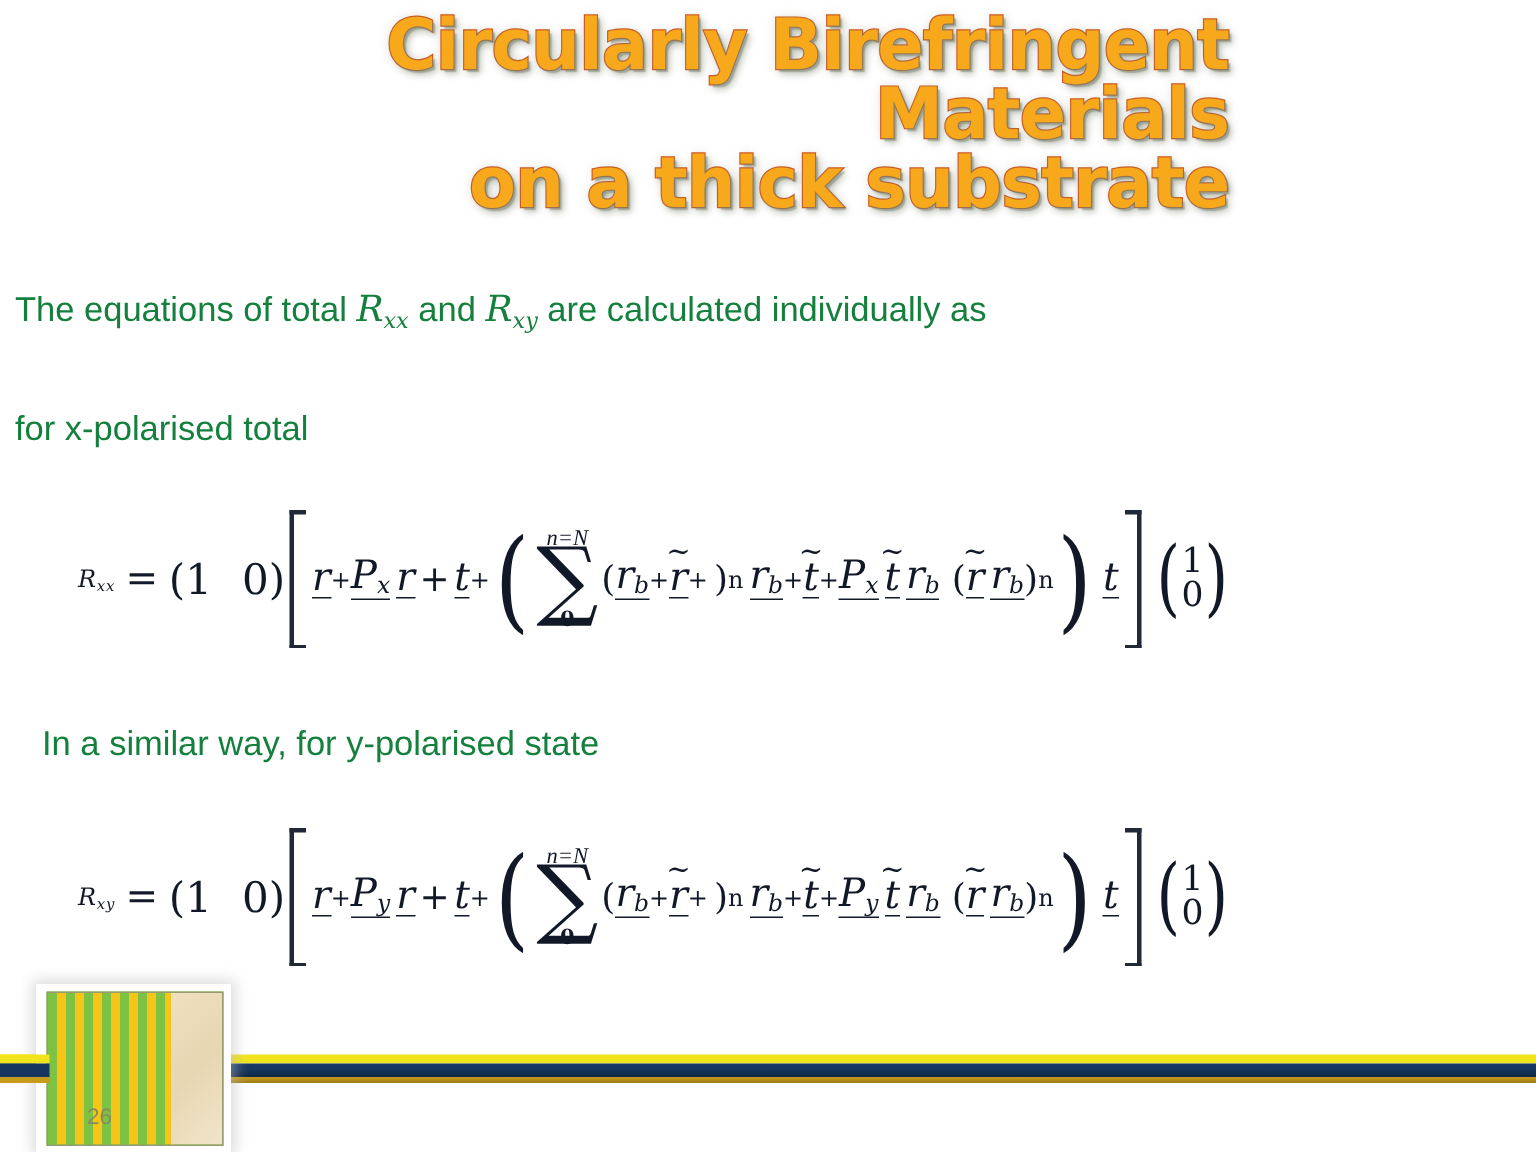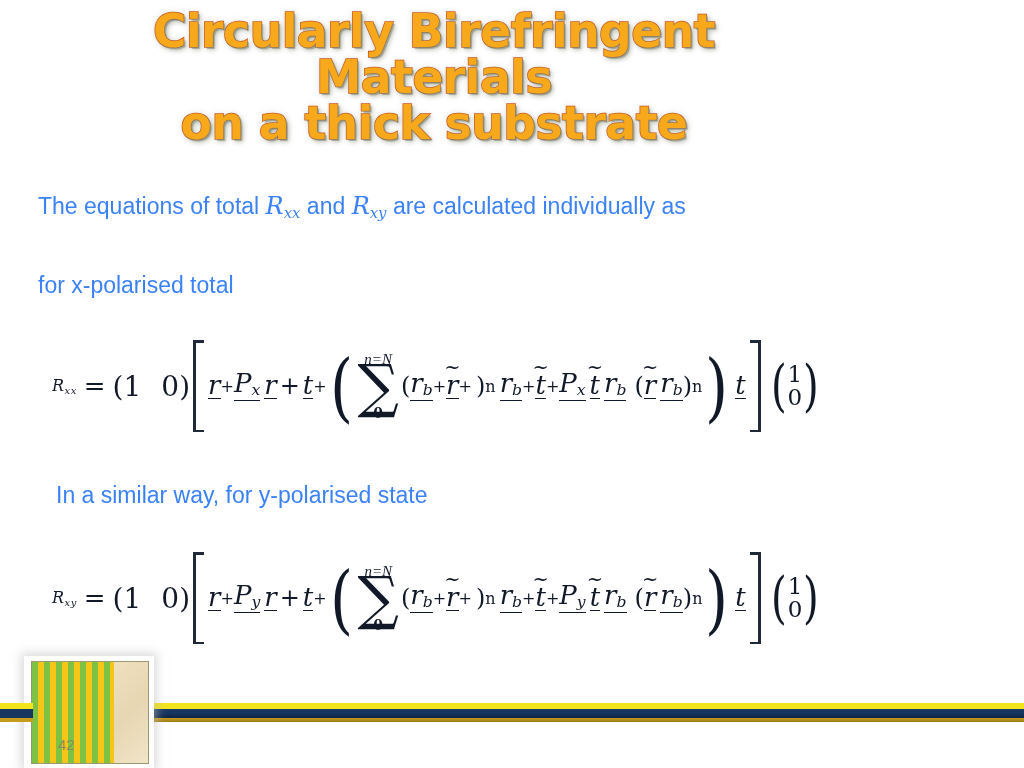--- a/index.html
+++ b/index.html
@@ -9,22 +9,22 @@
     background: #ffffff;
   }
   body {
     font-family: "Liberation Sans", sans-serif;
     position: relative;
   }
 
   
   #title-block {
     position: absolute;
-    top: 8px; left: 18px; width: 832px;
-    text-align: center;
+    top: 8px; left: 0; width: 832px;
+    text-align: right;
     line-height: 0.98;
   }
   .title-line {
     display: block;
     font-family: "DejaVu Sans", sans-serif;
     font-weight: bold;
     font-size: 47px;
     letter-spacing: -0.5px;
     color: #F7A81B;
     -webkit-text-stroke: 1.6px #D3561B;
@@ -36,23 +36,22 @@
     transform: scaleX(0.97);
   }
   #title-line-1 { font-size: 47px; }
   #title-line-2 { font-size: 47px; }
 
   
   .body-text {
     position: absolute;
     font-family: "Liberation Sans", sans-serif;
     font-size: 23px;
-    color: #3b82f6;
+    color: #15803d;
     white-space: nowrap;
-    margin-left: 28px;
   }
   #intro-line { top: 192px; left: 10px; }
   #x-state-line { top: 272px; left: 10px; }
   #y-state-line { top: 482px; left: 28px; }
 
   
   .imath {
     font-family: "DejaVu Serif", serif;
     font-style: italic;
     font-size: 24px;
@@ -443,21 +442,21 @@
   <div id="beam-navy"></div>
   <div id="beam-gold-line"></div>
 </div>
 
 <div id="multilayer-figure">
   <div id="figure-halo"></div>
   <div id="slab">
     <div id="stripes"></div>
     <div id="substrate"></div>
   </div>
-  <div id="slide-number">42</div>
+  <div id="slide-number">26</div>
 
 </div>
 
 <div id="beam-in">
   <div style="position:absolute;left:0;top:0;width:100%;height:6px;background:#F2E41C;"></div>
   <div style="position:absolute;left:0;top:6px;width:100%;height:9px;background:#16365F;"></div>
   <div style="position:absolute;left:0;top:15px;width:100%;height:4px;background:#C79B1C;"></div>
 </div>
 
 </body></html>

